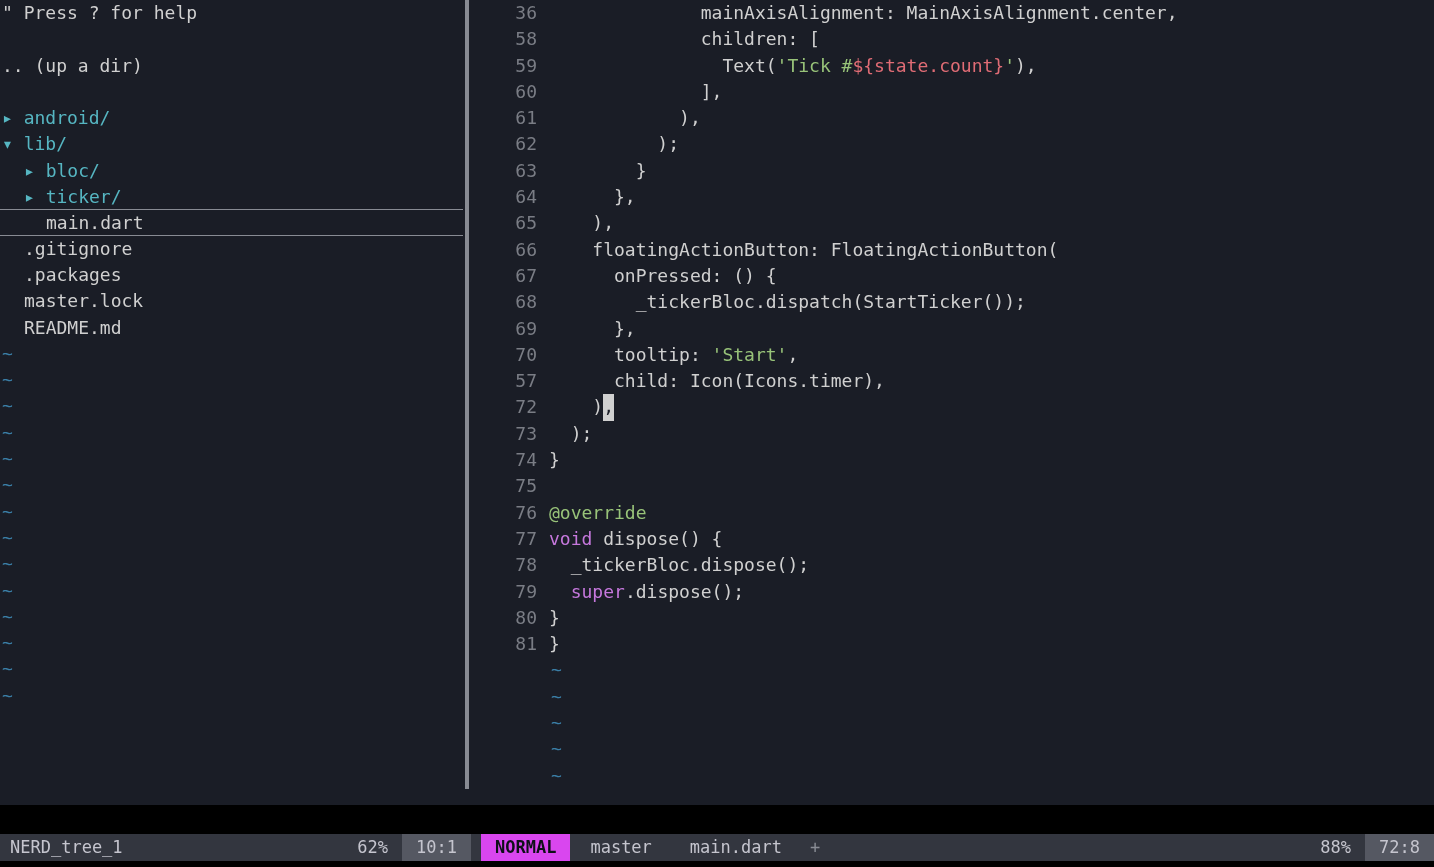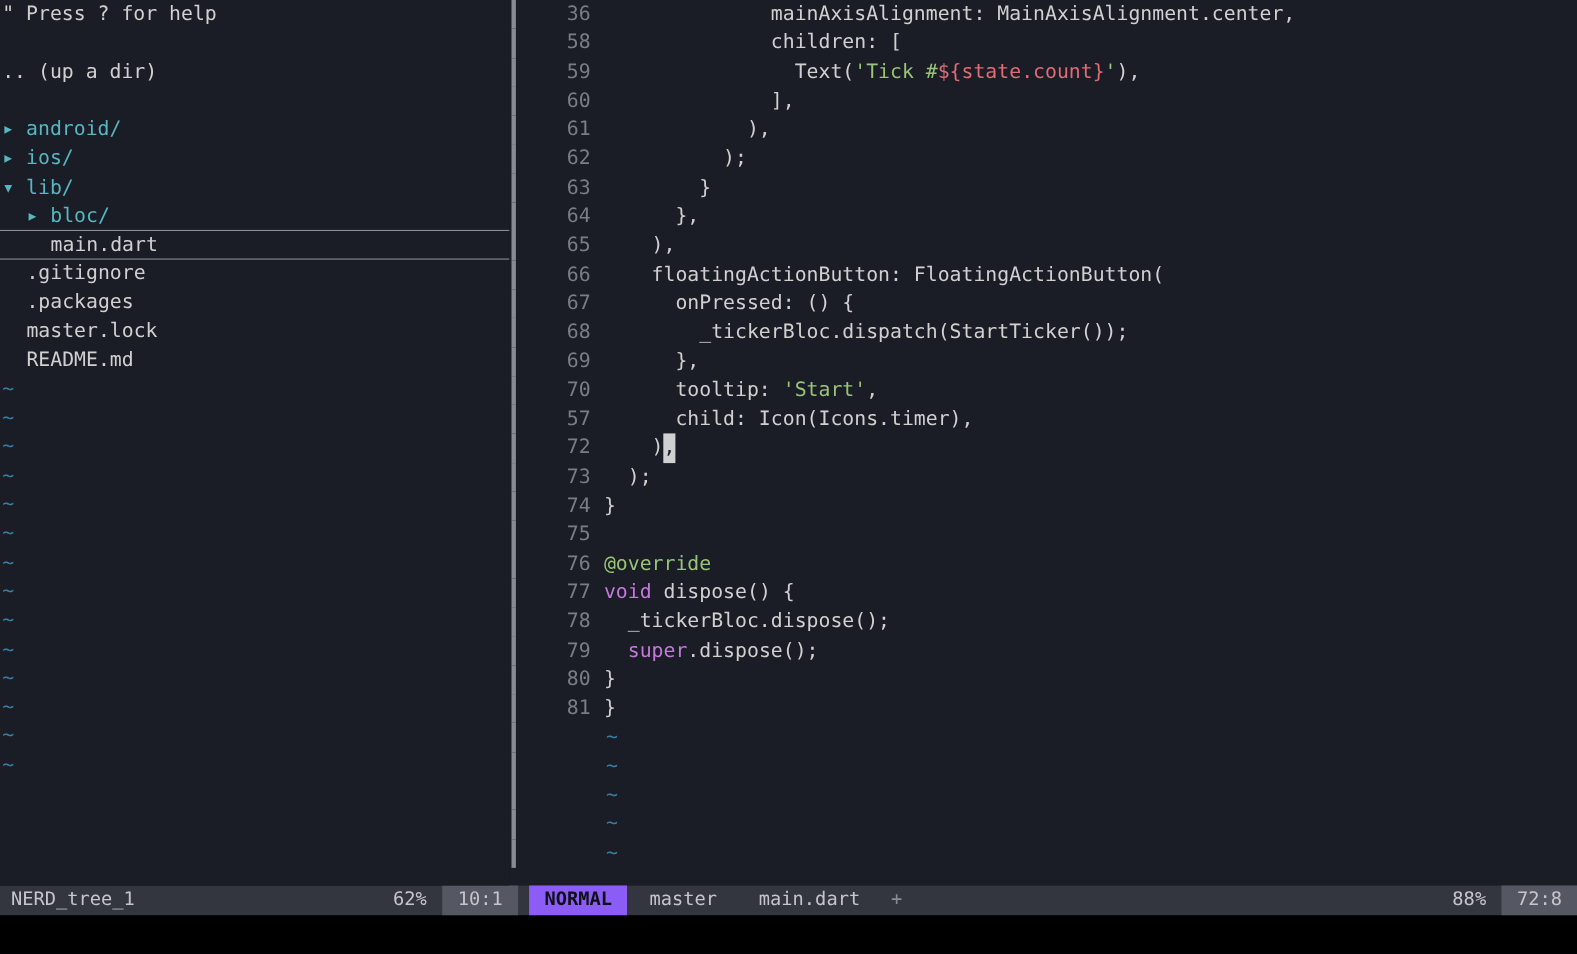--- a/index.html
+++ b/index.html
@@ -73,41 +73,42 @@
 .cursor {
   background: #d0d0d0;
   color: #1a1d26;
   display: inline-block;
   width: 11px;
 }
 .statuslines {
   display: flex;
   height: 27px;
   width: 1434px;
+  margin-top: 29px;
 }
 .status-left {
   width: 481px;
   background: #33363f;
   color: #c5c5ce;
   display: flex;
   align-items: center;
   padding: 0 10px;
   font-size: 17px;
 }
 .status-left .name { flex: 1; }
 .status-right {
   flex: 1;
   background: #33363f;
   color: #c5c5ce;
   display: flex;
   align-items: center;
   font-size: 17px;
 }
 .sl-mode {
-  background: #8b5cf6;
+  background: #d946ef;
   color: #0d1017;
   padding: 0 14px;
   font-weight: bold;
   height: 100%;
   display: flex;
   align-items: center;
 }
 .sl-branch { padding: 0 20px; text-align: center; }
 .sl-file { padding: 0 18px; }
 .sl-plus { padding: 0 10px; color: #8a8d95; }
@@ -128,23 +129,23 @@
 </head>
 <body>
 
 <div class="workspace">
   <div class="nerdtree" id="nerdtree">
       <div class="row nt-help">" Press ? for help</div>
       <div class="row ">&nbsp;</div>
       <div class="row nt-updir">.. (up a dir)</div>
       <div class="row nt-root"></div>
       <div class="row nt-dir"><span class="nt-arrow">▸</span> android/</div>
-      <div class="row nt-dir"><span class="nt-arrow">▸</span> ios/</div>
       <div class="row nt-dir"><span class="nt-arrow">▾</span> lib/</div>
       <div class="row nt-dir d2"><span class="nt-arrow">▸</span> bloc/</div>
+      <div class="row nt-dir d2"><span class="nt-arrow">▸</span> ticker/</div>
       <div class="row nt-file d2 nt-selected">main.dart</div>
       <div class="row nt-file">.gitignore</div>
       <div class="row nt-file">.packages</div>
       <div class="row nt-file">master.lock</div>
       <div class="row nt-file">README.md</div>
       <div class="row tilde">~</div>
       <div class="row tilde">~</div>
       <div class="row tilde">~</div>
       <div class="row tilde">~</div>
       <div class="row tilde">~</div>

